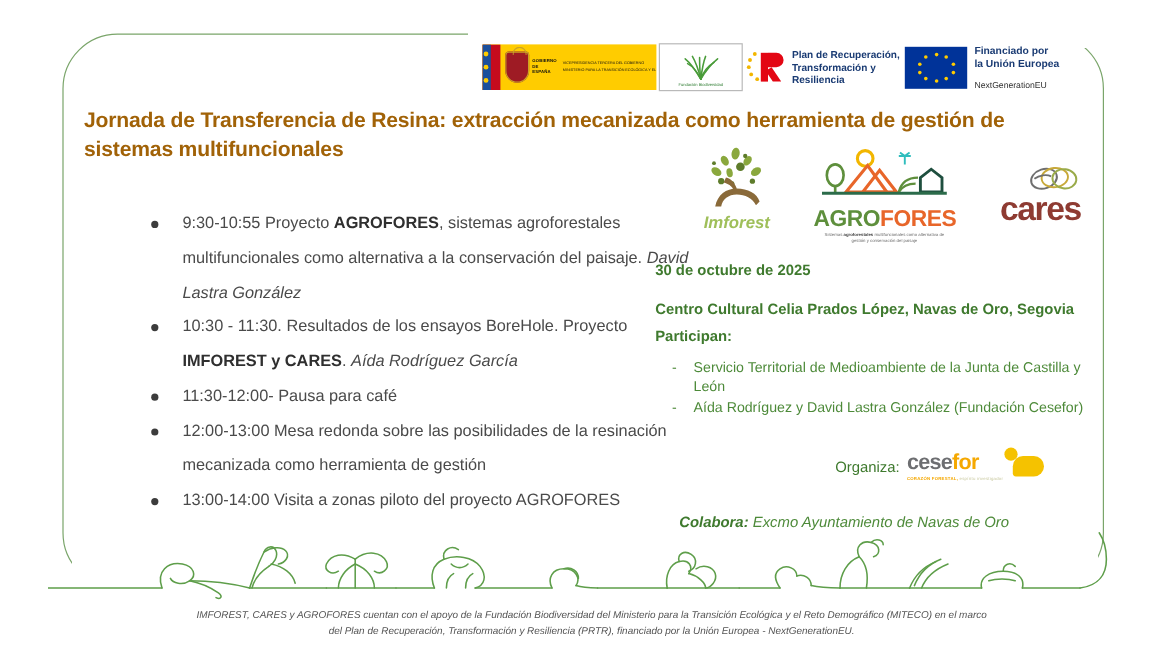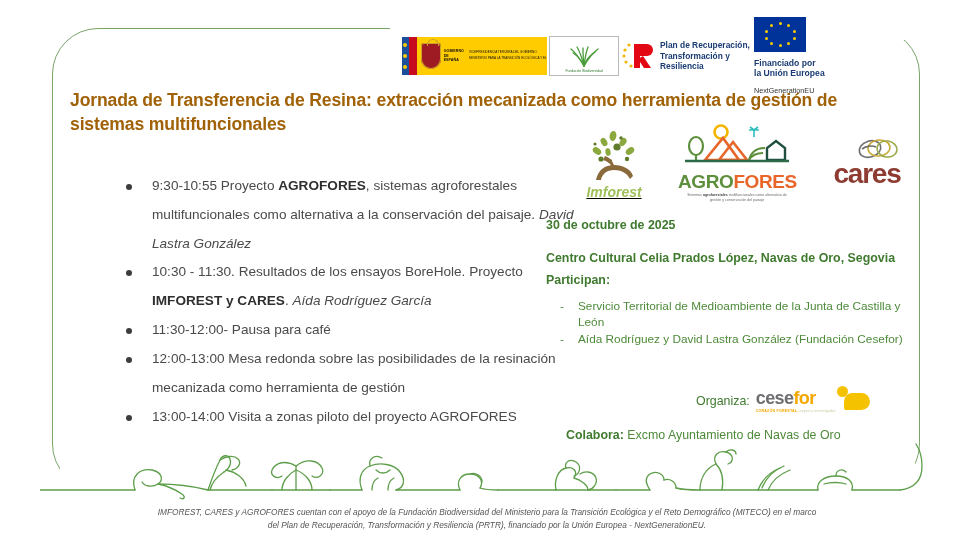--- a/index.html
+++ b/index.html
@@ -49,21 +49,21 @@
     width:70px;height:40px;border:1px solid #b9b9b9;background:#fff;position:relative;
     display:flex;flex-direction:column;align-items:center;justify-content:flex-end;padding-bottom:2px;box-sizing:border-box;
   }
   .logo-fb .grass{position:absolute;left:50%;top:6px;transform:translateX(-50%);}
   .logo-fb .fbtxt{font-size:3.4px;color:#2e7d32;white-space:nowrap;}
 
   .logo-prtr{display:flex;align-items:center;gap:5px;}
   .logo-prtr .mark{width:34px;height:34px;position:relative;}
   .logo-prtr .ptxt{font-size:8.4px;line-height:1.28;font-weight:700;color:#1a3b73;}
 
-  .logo-eu{display:flex;align-items:flex-start;gap:6px;flex-direction:column;}
+  .logo-eu{display:flex;align-items:center;gap:6px;}
   .logo-eu .flag{width:52px;height:35px;background:#003399;position:relative;}
   .logo-eu .flag .st{position:absolute;width:3px;height:3px;background:#FFCC00;border-radius:50%;}
   .logo-eu .etxt .l1{font-size:8.6px;line-height:1.22;font-weight:700;color:#1a3b73;white-space:nowrap;}
   .logo-eu .etxt .l2{font-size:7.2px;color:#333;margin-top:8px;white-space:nowrap;}
 
   
   .title{
     position:absolute;left:70px;top:88px;width:810px;
     font-size:17.6px;font-weight:700;line-height:1.38;color:#a16207;
     letter-spacing:-.15px;
@@ -78,21 +78,21 @@
   .agenda li:before{
     content:"";position:absolute;left:8px;top:12px;width:6px;height:6px;
     border-radius:50%;background:#3c3c3c;
   }
   .agenda b{font-weight:700;color:#2f2f2f;}
   .agenda i{font-style:italic;}
 
   
   .projlogos{position:absolute;left:560px;top:122px;width:360px;height:84px;}
   .pl{position:absolute;}
-  .pl-imforest{left:8px;top:8px;width:92px;text-align:center;text-decoration:underline;}
+  .pl-imforest{left:8px;top:0;width:92px;text-align:center;}
   .pl-imforest .word{font-size:14px;font-style:italic;font-weight:700;color:#9fbf5a;margin-top:-2px;}
   .pl-agro{left:118px;top:2px;width:118px;text-align:center;}
   .pl-agro .word{font-size:19px;font-weight:800;letter-spacing:-.4px;line-height:1;}
   .pl-agro .word .a{color:#5e8f3c;} .pl-agro .word .b{color:#e8662a;}
   .pl-agro .sub{font-size:3.6px;line-height:1.3;color:#6b6b6b;margin-top:2px;padding:0 4px;}
   .pl-agro .sub b{color:#444;}
   .pl-cares{left:252px;top:14px;width:110px;text-align:center;}
   .pl-cares .word{font-size:28px;font-weight:800;color:#8e3b32;letter-spacing:-1.2px;line-height:1;}
 
   
@@ -100,40 +100,40 @@
   .info .date{font-size:12.4px;font-weight:700;}
   .info .place{font-size:12.4px;font-weight:700;margin-top:19px;}
   .info .parttitle{font-size:12.4px;font-weight:700;margin-top:8px;}
   .info ul{margin:12px 0 0 0;padding:0;}
   .info li{
     list-style:none;position:relative;padding-left:32px;
     font-size:11.8px;line-height:1.32;color:#4d8a39;font-weight:400;margin-top:2px;
   }
   .info li:before{content:"-";position:absolute;left:14px;top:0;color:#4d8a39;}
 
-  .organiza{position:absolute;left:696px;top:389px;display:flex;align-items:center;gap:6px;}
+  .organiza{position:absolute;left:696px;top:376px;display:flex;align-items:center;gap:6px;}
   .organiza .lbl{font-size:12.4px;color:#3f7a2e;}
   .organiza .csf{position:relative;}
   .organiza .csf .w{font-size:18px;font-weight:800;line-height:1;letter-spacing:-.6px;}
   .organiza .csf .w .g{color:#6d6e71;} .organiza .csf .w .y{color:#F5A800;}
   .organiza .csf .tag{font-size:3.6px;margin-top:1px;letter-spacing:.2px;}
   .organiza .csf .tag .o{color:#F5A800;font-weight:700;}
   .organiza .csf .tag .s{color:#c9c9a0;}
   .organiza .blob{width:26px;height:17px;background:#F5C200;border-radius:13px 13px 13px 4px;margin-left:2px;position:relative;}
   .organiza .blob:before{content:"";position:absolute;left:-7px;top:-7px;width:11px;height:11px;border-radius:50%;background:#F5C200;}
 
-  .colabora{position:absolute;left:566px;top:428px;font-size:12.4px;color:#4d8a39;}
+  .colabora{position:absolute;left:566px;top:428px;font-size:12.4px;color:#4d8a39;font-style:italic;}
   .colabora b{font-weight:700;color:#3f7a2e;}
 
   
   .artband{position:absolute;left:40px;top:440px;width:886px;height:62px;}
 
   
   .footer{
-    position:absolute;left:44px;top:506px;width:886px;text-align:center;
+    position:absolute;left:50px;top:506px;width:886px;text-align:center;
     font-size:8.3px;line-height:1.58;font-style:italic;color:#555;
   }
 </style>
 </head>
 <body>
 
 <div class="poster">
 
   <div class="frame"></div>
   <div class="frame-mask-top"></div>

